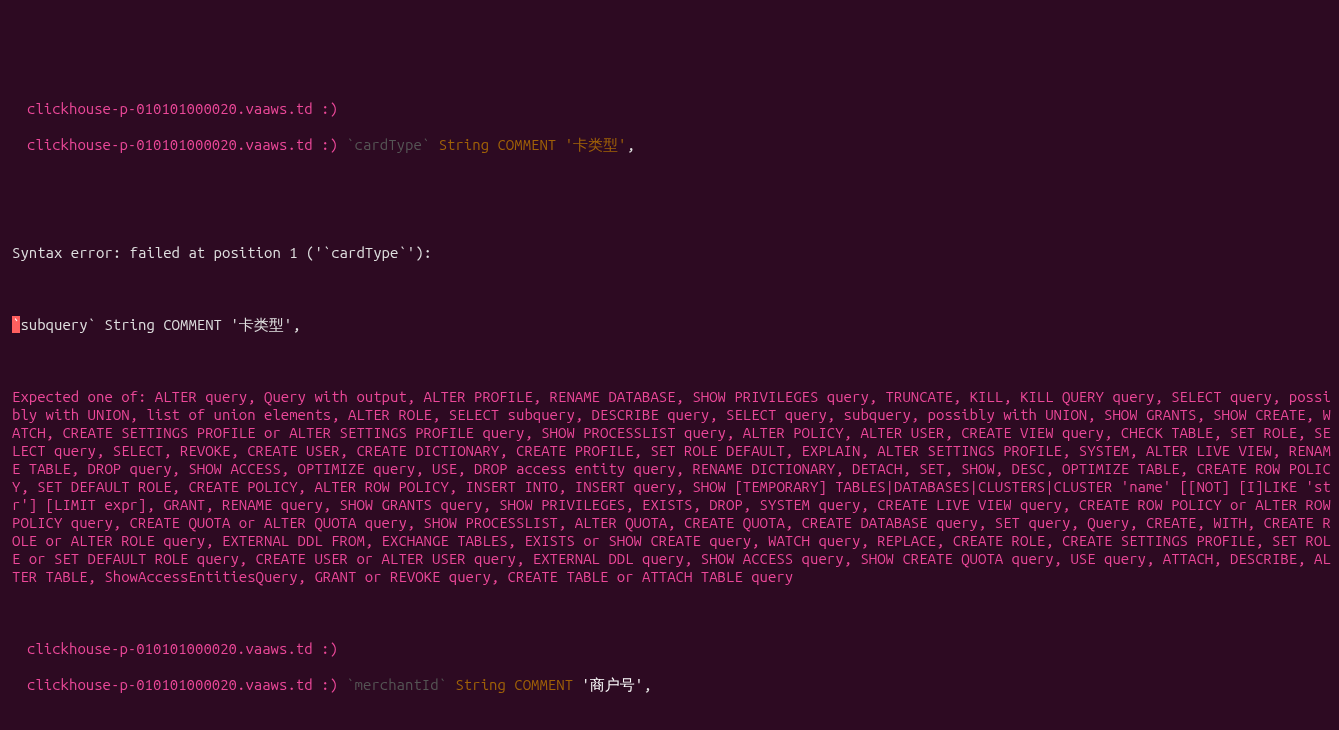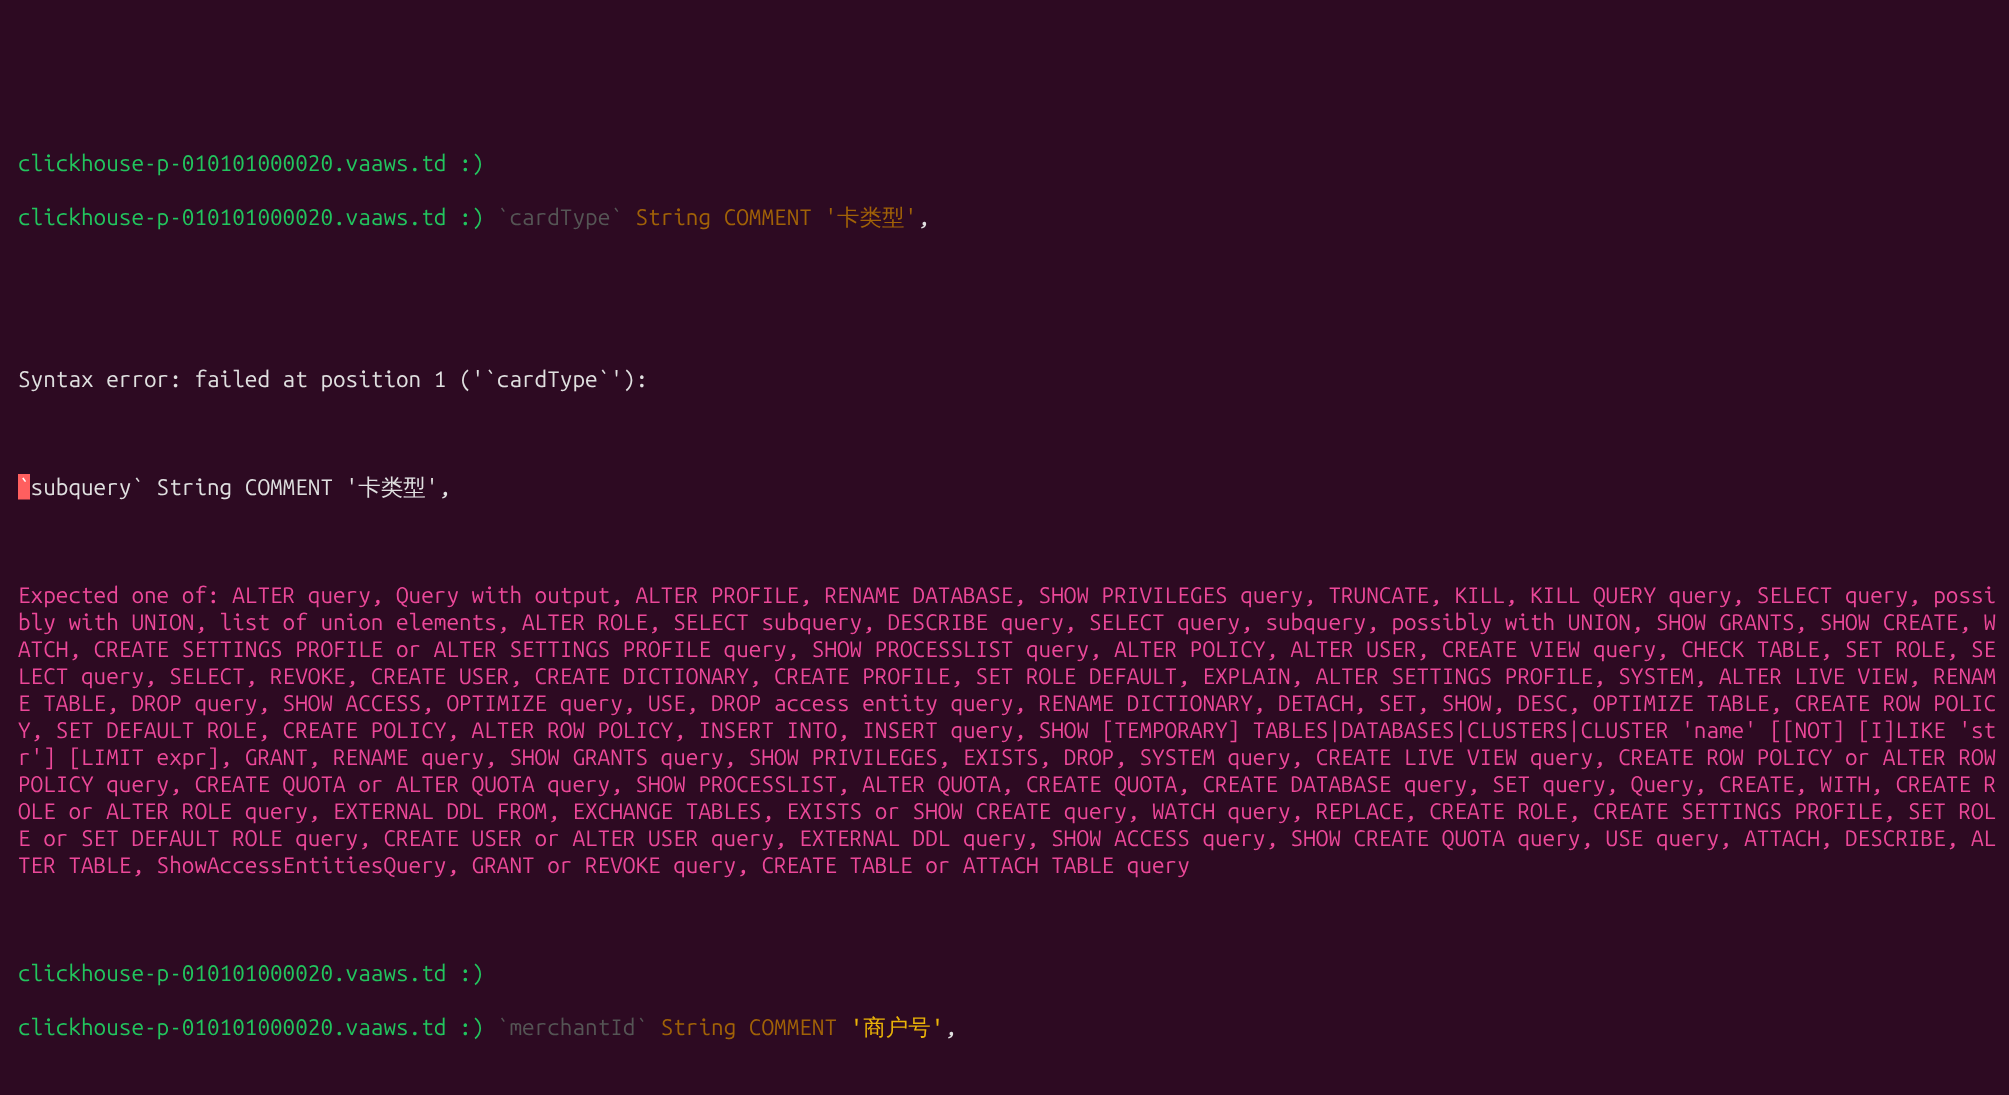--- a/index.html
+++ b/index.html
@@ -14,34 +14,34 @@
       font-size: 15px;
       line-height: 1.2;
       padding: 10px 4px 4px 12px;
       width: 1339px;
       height: 730px;
       overflow: hidden;
       white-space: pre-wrap;
       word-break: break-all;
     }
     .prompt {
-      color: #22c55e;
+      color: #ec4899;
+      margin-left: 15px;
     }
     .input-backtick {
       color: #555555;
     }
     .input-keyword {
       color: #a16207;
     }
     .cn-literal {
       color: #a16207;
     }
     .cn-literal2 {
-      color: #eab308;
-      font-family: Liberation Mono, monospace;
+      color: #ffffff;
     }
     .error-line {
       color: #e0e0e0;
       margin-top: 36px;
     }
     .error-highlight {
       background-color: #ff5f5f;
       color: #ffffff;
     }
     .expected-block {

